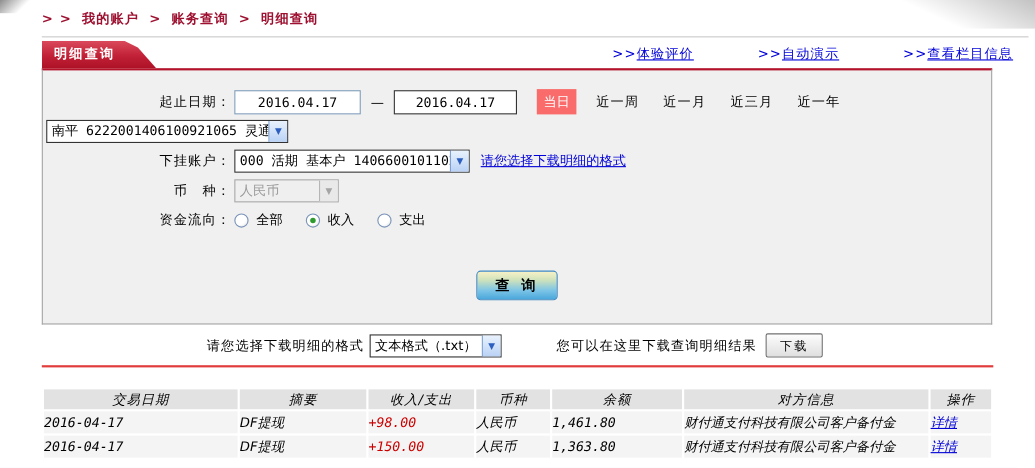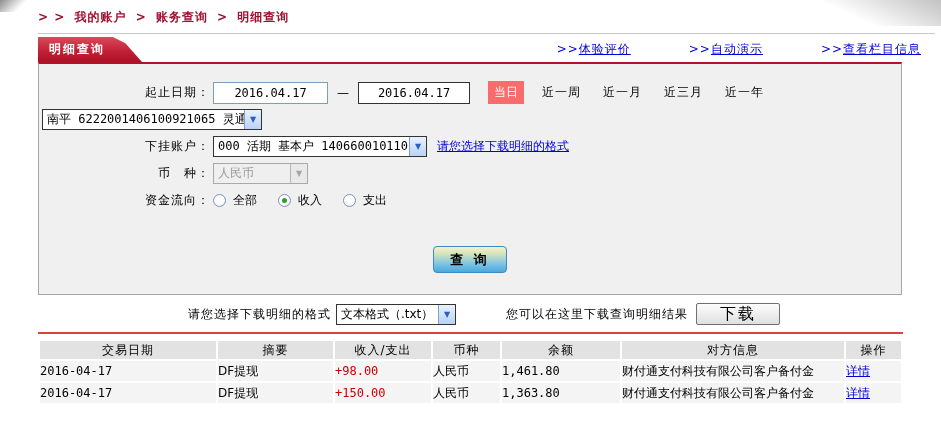--- a/index.html
+++ b/index.html
@@ -65,28 +65,28 @@
   .query-btn { margin-left:394px; width:74px; height:27px; border:1px solid #3f88c0; border-radius:4px;
                background:linear-gradient(180deg,#f7f1c6 0%,#cfe2bb 30%,#7cc4e6 68%,#4aa8dc 100%);
                font-size:13px; font-weight:bold; letter-spacing:3px; cursor:pointer;
                font-family:"DejaVu Sans", sans-serif;margin-top:16px; }
 
   
   .dlrow { display:flex; align-items:center; margin-top:7px; height:24px; }
   .dl-format-label { margin-left:188px; letter-spacing:1px; }
   .dl-format-sel { width:120px; margin-left:5px; }
   .dl-result-label { margin-left:50px; letter-spacing:1px; }
-  .dl-btn { margin-left:8px; width:84px; height:22px; border:1px solid #707070; border-radius:2px;
-            background:linear-gradient(180deg,#fdfdfd,#dfdfdf); font-size:16px; letter-spacing:2px;
+  .dl-btn { margin-left:8px; width:52px; height:22px; border:1px solid #707070; border-radius:2px;
+            background:linear-gradient(180deg,#fdfdfd,#dfdfdf); font-size:11px; letter-spacing:2px;
             cursor:pointer; font-family:Liberation Serif, serif; }
 
   .red-divider { margin:6px 38px 0 38px; border-top:2px solid #e23d3d; }
 
   
-  table.results { margin:5px 0 0 38px; width:865px; border-collapse:separate; border-spacing:2px; }
+  table.results { margin:18px 0 0 38px; width:865px; border-collapse:separate; border-spacing:2px;font-style:italic; }
   table.results th { background:#e2e2e2; font-weight:normal; height:18px; letter-spacing:1px; }
   table.results td { background:#f4f4f4; height:20px; text-align:left; }
   td.amount { color:#cc0000; }
   a.detail { color:#0000d8; text-decoration:underline; cursor:pointer; }
   .c1{width:176px}.c2{width:115px}.c3{width:96px}.c4{width:67px}.c5{width:118px}.c6{width:222px}.c7{width:55px}
 </style>
 </head>
 <body>
 
 <div class="corner-left"></div>

